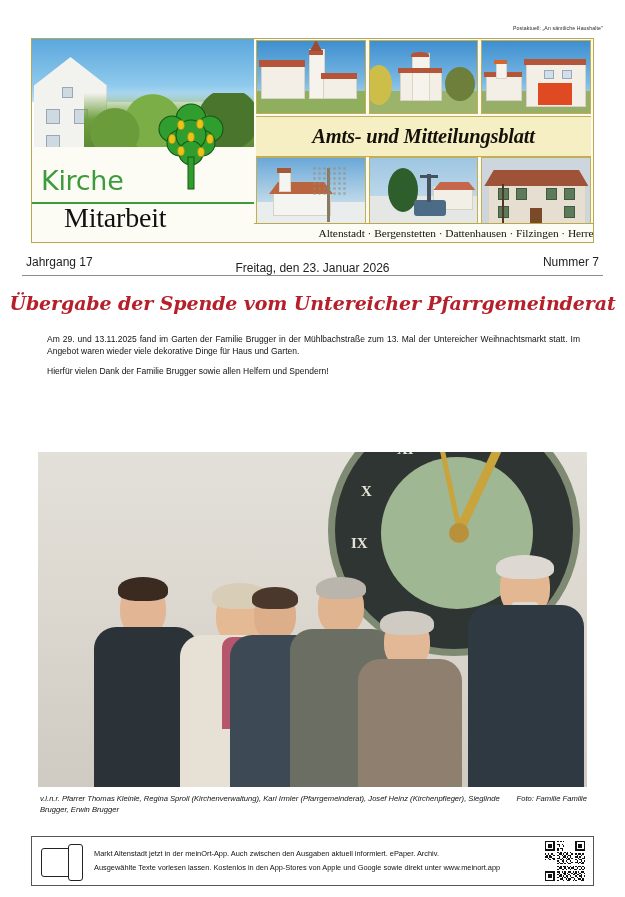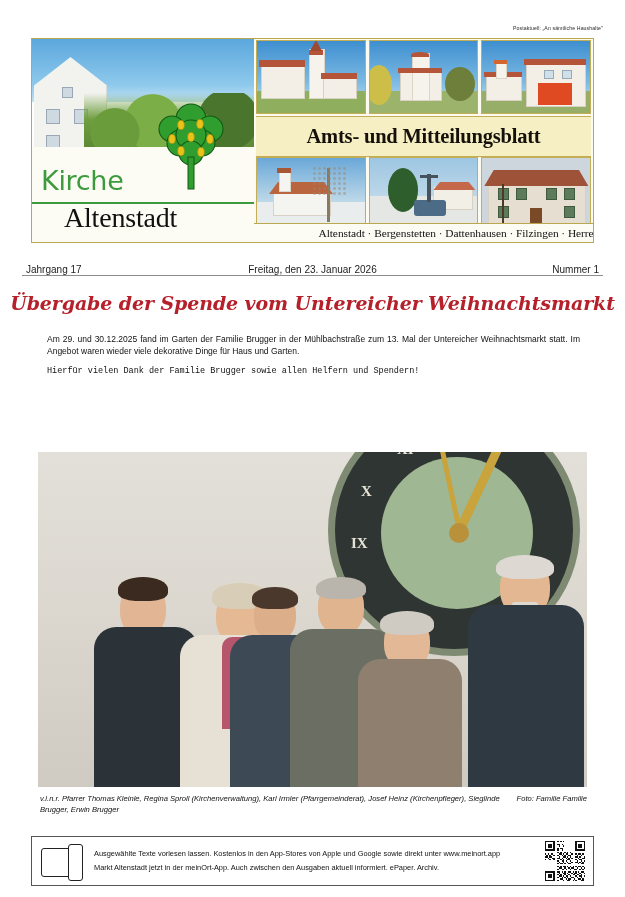--- a/index.html
+++ b/index.html
@@ -159,20 +159,21 @@
     align-items: center;
     justify-content: center;
   }
   .banner-text {
     font-family: "Liberation Serif", serif;
     font-weight: bold;
     font-size: 20.5px;
     color: #15110a;
     letter-spacing: -0.2px;
     white-space: nowrap;
+    font-style: italic;
   }
 
   .districts {
     position: absolute;
     left: 0; bottom: 0;
     width: 561px; height: 18px;
     border-top: 1px solid #b9a84e;
     display: flex;
     align-items: center;
     justify-content: center;
@@ -186,26 +187,26 @@
     white-space: nowrap;
   }
 
   
   .issue-bar {
     position: absolute;
     left: 22px; top: 255px;
     width: 581px; height: 20px;
     border-bottom: 1px solid #8d8d8d;
     display: flex;
-    align-items: flex-end;
-    font-size: 10px;
+    align-items: flex-start;
+    font-size: 12px;
     color: #222;
   }
   .issue-left { width: 33%; text-align: left; padding-left: 4px; box-sizing: border-box; }
-  .issue-mid { width: 34%; text-align: center; }
+  .issue-mid { width: 34%; text-align: center; margin-top: 6px; }
   .issue-right { width: 33%; text-align: right; padding-right: 4px; box-sizing: border-box; }
 
   
   .headline {
     position: absolute;
     left: 0; top: 292px;
     width: 625px;
     text-align: center;
     font-family: "DejaVu Serif", serif;
     font-style: italic;
@@ -219,21 +220,21 @@
     left: 47px; top: 333px;
     width: 533px;
   }
   .para {
     font-size: 8.5px;
     line-height: 1.42;
     text-align: justify;
     color: #111;
     margin: 0 0 7.5px 0;
   }
-  .para:last-child { margin-bottom: 0; font-family: Liberation Mono, monospace; }
+  .para:last-child { margin-bottom: 0; }
 
   
   .photo {
     position: absolute;
     left: 38px; top: 452px;
     width: 549px; height: 335px;
     overflow: hidden;
     background: #d8d4cd;
   }
   .ph-wall {
@@ -353,21 +354,21 @@
           <div class="mh-win" style="left:12px;top:52px;width:12px;height:13px;"></div>
           <div class="mh-win" style="left:40px;top:52px;width:12px;height:13px;"></div>
           <div class="mh-win" style="left:12px;top:78px;width:12px;height:13px;"></div>
         </div>
         <div class="mh-trees"></div>
       </div>
 
       <div class="mh-logoblock">
         <div class="logo-markt">Kirche</div>
         <div class="logo-rule"></div>
-        <div class="logo-altenstadt">Altenstadt</div>
+        <div class="logo-altenstadt">Mitarbeit</div>
 
         <svg class="logo-tree" viewBox="0 0 82 96">
           <g fill="#2f9e2f" stroke="#145a14" stroke-width="1.1">
             <circle cx="41" cy="24" r="15"></circle>
             <circle cx="22" cy="34" r="13"></circle>
             <circle cx="60" cy="34" r="13"></circle>
             <circle cx="30" cy="48" r="13"></circle>
             <circle cx="52" cy="48" r="13"></circle>
             <circle cx="41" cy="40" r="15"></circle>
             <circle cx="41" cy="58" r="12"></circle>
@@ -467,27 +468,27 @@
 
       <div class="districts">
         <div class="districts-text">Altenstadt · Bergenstetten · Dattenhausen · Filzingen · Herrenstetten · Illereichen · Untereichen</div>
       </div>
     </div>
   </div>
 
   <div class="issue-bar">
     <div class="issue-left">Jahrgang 17</div>
     <div class="issue-mid">Freitag, den 23. Januar 2026</div>
-    <div class="issue-right">Nummer 1</div>
+    <div class="issue-right">Nummer 7</div>
   </div>
 
-  <div class="headline">Übergabe der Spende vom Untereicher Weihnachtsmarkt</div>
+  <div class="headline">Übergabe der Spende vom Untereicher Pfarrgemeinderat</div>
 
   <div class="article">
-    <p class="para">Am 29. und 30.12.2025 fand im Garten der Familie Brugger in der Mühlbachstraße zum 13. Mal der Untereicher Weihnachtsmarkt statt. Im Angebot waren wieder viele dekorative Dinge für Haus und Garten.</p>
+    <p class="para">Am 29. und 13.11.2025 fand im Garten der Familie Brugger in der Mühlbachstraße zum 13. Mal der Untereicher Weihnachtsmarkt statt. Im Angebot waren wieder viele dekorative Dinge für Haus und Garten.</p>
     <p class="para">Hierfür vielen Dank der Familie Brugger sowie allen Helfern und Spendern!</p>
   </div>
 
   <div class="photo">
     <div class="ph-wall"></div>
 
     <div class="ph-clock">
       <div class="ph-clock-inner"></div>
 
       <div class="ph-numeral" style="left:62px;top:30px;">XI</div>
@@ -542,22 +543,22 @@
     <span class="caption-credit">Foto: Familie Familie</span>
     <span>v.l.n.r. Pfarrer Thomas Kleinle, Regina Sproll (Kirchenverwaltung), Karl Irmler (Pfarrgemeinderat), Josef Heinz (Kirchenpfleger), Sieglinde Brugger, Erwin Brugger</span>
   </div>
 
   <div class="footer">
     <div class="footer-icon">
       <div class="fi-tablet"></div>
       <div class="fi-phone"></div>
     </div>
     <div class="footer-text">
+      <div>Markt Altenstadt jetzt in der meinOrt-App. Auch zwischen den Ausgaben aktuell informiert. ePaper. Archiv.</div>
       <div>Ausgewählte Texte vorlesen lassen. Kostenlos in den App-Stores von Apple und Google sowie direkt unter www.meinort.app</div>
-      <div>Markt Altenstadt jetzt in der meinOrt-App. Auch zwischen den Ausgaben aktuell informiert. ePaper. Archiv.</div>
     </div>
     <svg class="footer-qr" viewBox="0 0 29 29" shape-rendering="crispEdges">
       <rect width="29" height="29" fill="#fff"></rect>
       <g fill="#111">
         <path d="M0 0h7v7H0z"></path>
           <path d="M1 1h5v5H1z" fill="#fff"></path>
           <path d="M2 2h3v3H2z"></path>
         <path d="M22 0h7v7h-7z"></path>
           <path d="M23 1h5v5h-5z" fill="#fff"></path>
           <path d="M24 2h3v3h-3z"></path>

